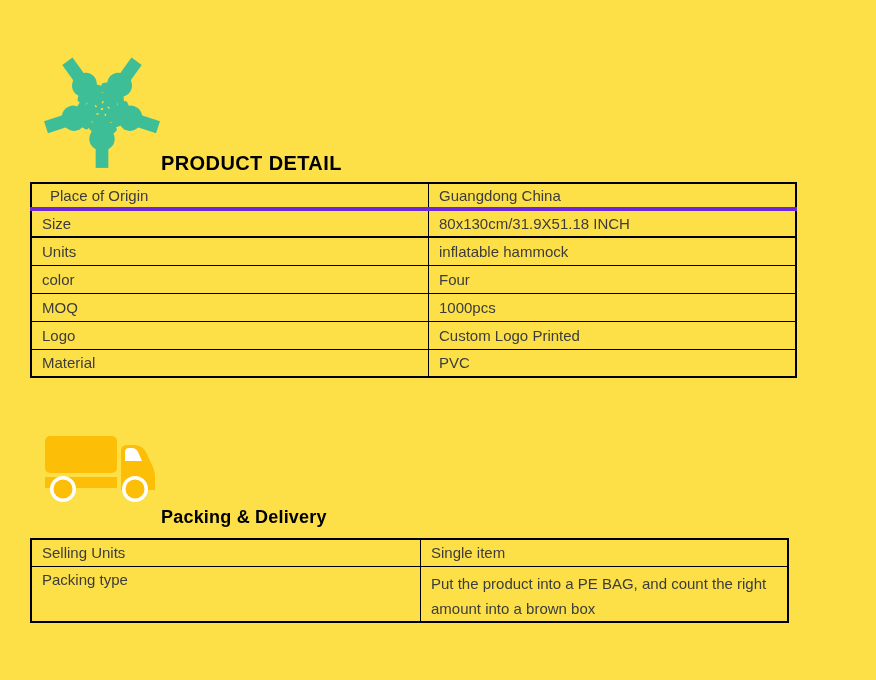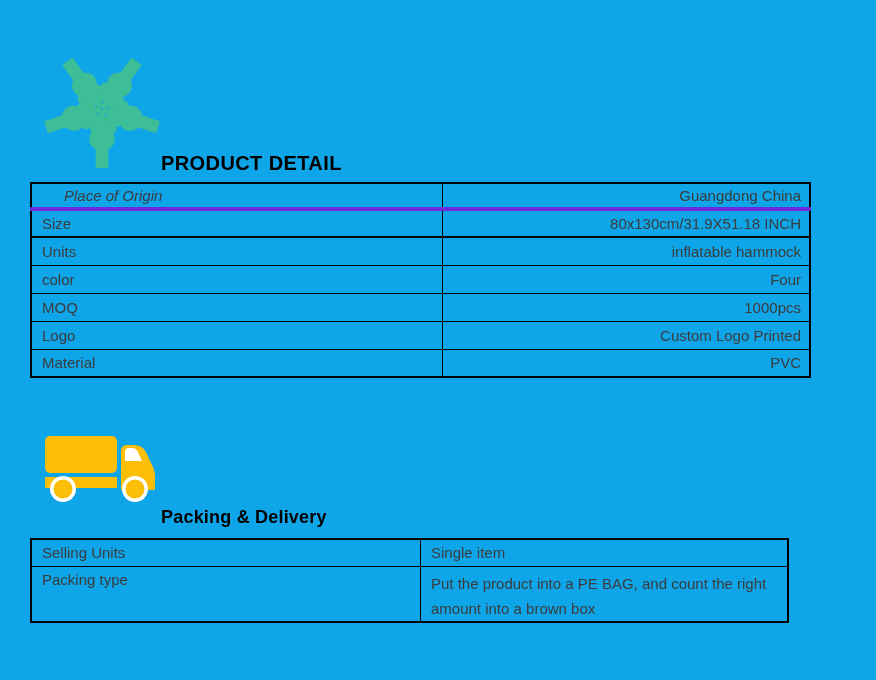--- a/index.html
+++ b/index.html
@@ -1,20 +1,20 @@
 <!DOCTYPE html>
 <html><head>
 <meta charset="utf-8">
 <style>
   html, body { margin: 0; padding: 0; background: #ffffff; }
   .canvas {
     position: relative;
     width: 876px;
     height: 680px;
-    background: #0ea5e9;
+    background: #fde047;
     overflow: hidden;
     font-family: "Liberation Sans", sans-serif;
     color: #3c3c3c;
   }
   .abs { position: absolute; }
 
   
   .hands-icon { left: 44px; top: 50px; width: 116px; height: 118px; }
   .truck-icon { left: 45px; top: 430px; width: 110px; height: 72px; }
 
@@ -46,22 +46,22 @@
   table.spec-table td {
     border: 1px solid #000000;
     padding: 0 8px 0 10px;
     vertical-align: middle;
     overflow: hidden;
     white-space: nowrap;
   }
   .t-product tr { height: 28px; }
   .t-product tr.first { height: 26px; }
   .t-product td.col-label { width: 370px; }
-  .t-product td.col-value { width: 348px; text-align: right; }
-  .t-product tr.first td.col-label { padding-left: 32px; font-style: italic; }
+  .t-product td.col-value { width: 348px; }
+  .t-product tr.first td.col-label { padding-left: 18px; }
   .t-product tr.hl td { border-top: 4px solid #6d28d9; border-bottom: 2px solid #000000; }
 
   .t-packing tr.r1 { height: 27px; margin-left: 21px; }
   .t-packing tr.r2 { height: 52px; }
   .t-packing td.col-label { width: 370px; }
   .t-packing td.col-value { width: 348px; }
   .t-packing tr.r2 td {
     vertical-align: top;
     padding-top: 4px;
   }

